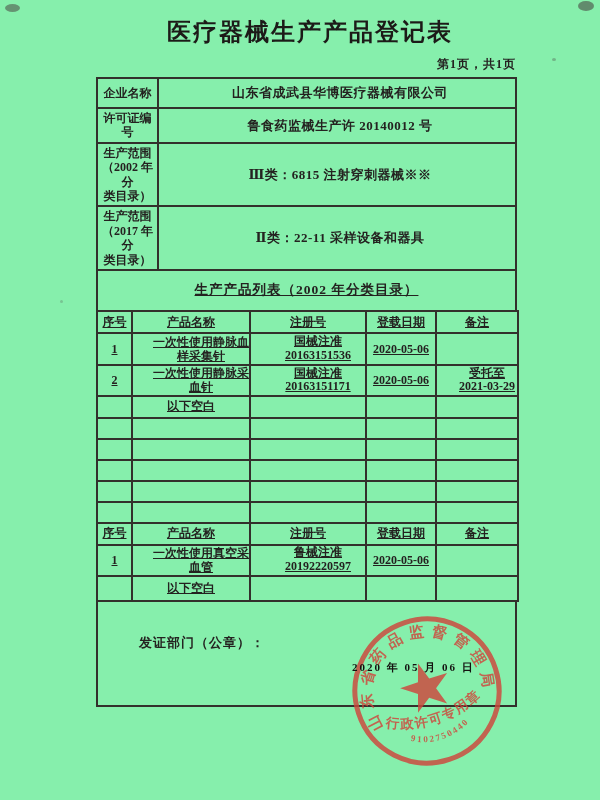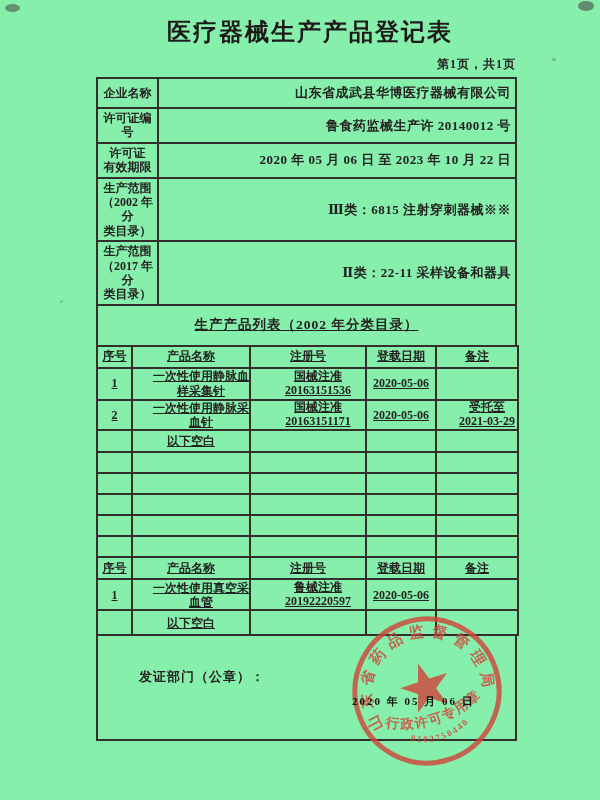--- a/index.html
+++ b/index.html
@@ -38,21 +38,21 @@
     border: 2px solid #33302c;
     font-size: 12.5px; font-weight: bold;
     text-align: center; vertical-align: middle;
     line-height: 1.2;
     overflow: hidden;
   }
   .stack { margin-top: -2px; text-decoration: underline; }
 
   
   .info-table td.label { width: 61px; padding: 2px 3px; font-size: 12px; }
-  .info-table td.value { text-align: right; padding: 2px 4px 2px 10px; font-size: 13px; letter-spacing: .5px; }
+  .info-table td.value { text-align: center; padding: 2px 4px 2px 10px; font-size: 13px; letter-spacing: .5px; }
   .pre { white-space: pre-line; padding-left: 20px; }
 
   .section-header {
     border: 2px solid #33302c;
     height: 43px;
     display: flex; align-items: center; justify-content: center;
     font-size: 13.5px; font-weight: bold; letter-spacing: 1px;
   }
   .section-header.s2 { height: 46px; }
 
@@ -108,25 +108,20 @@
 
     <table class="info-table">
       <tbody>
           <tr style="height:30px">
         <td class="label">企业名称</td>
         <td class="value">山东省成武县华博医疗器械有限公司</td>
       </tr>
       <tr style="height:29px">
         <td class="label">许可证编号</td>
         <td class="value">鲁食药监械生产许 20140012 号</td>
-      </tr>
-      <tr style="height:31px">
-        <td class="label pre">许可证
-有效期限</td>
-        <td class="value">2020 年 05 月 06 日  至 2023 年 10 月 22 日</td>
       </tr>
       <tr style="height:45px">
         <td class="label pre">生产范围
 （2002 年分
 类目录）</td>
         <td class="value">Ⅲ类：6815 注射穿刺器械※※</td>
       </tr>
       <tr style="height:40px">
         <td class="label pre">生产范围
 （2017 年分

